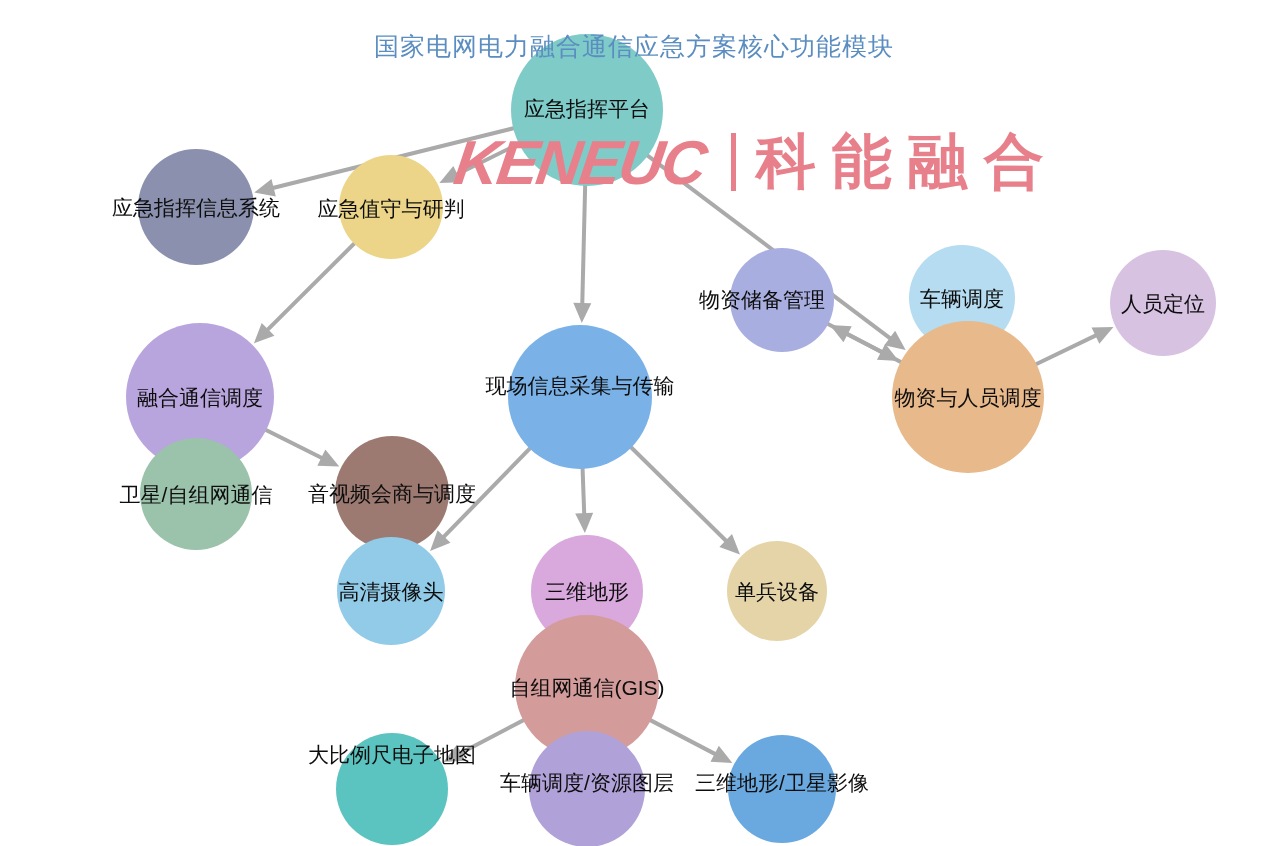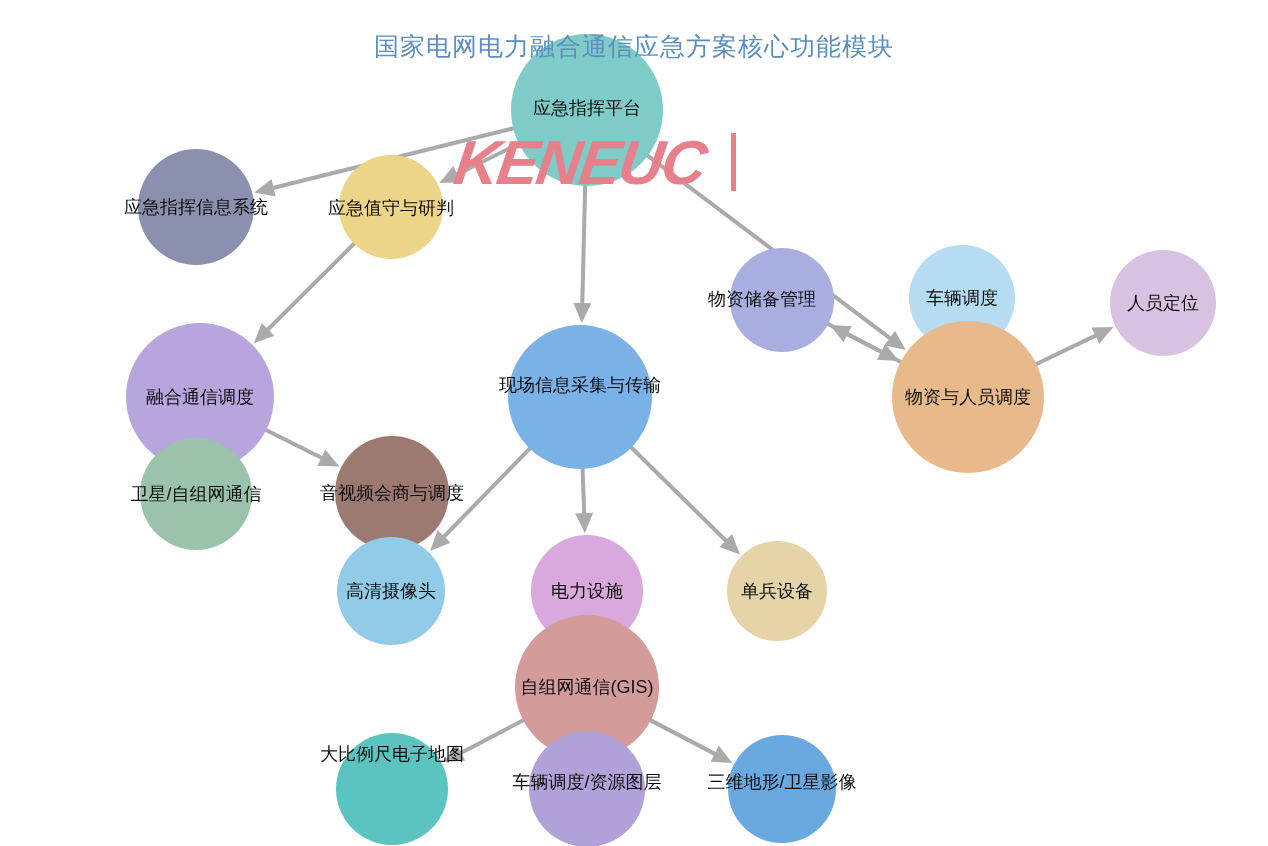--- a/index.html
+++ b/index.html
@@ -41,21 +41,21 @@
     overflow: visible;
   }
   #edge-layer { z-index: 10; }
   #node-layer { z-index: 20; }
   
   .node-label {
     position: absolute;
     transform: translate(-50%, -50%);
     white-space: nowrap;
     color: #0d0d0d;
-    font-size: 18px;
+    font-size: 21px;
     line-height: 1;
     z-index: 30;
     pointer-events: none;
     font-weight: 400;
     text-align: right;
   }
   
   #watermark {
     position: absolute;
     left: 455px;
@@ -150,30 +150,31 @@
 
   <div id="label-layer">
       <div class="node-label" style="left: 587px; top: 108px;">应急指挥平台</div>
       <div class="node-label" style="left: 196px; top: 207px;">应急指挥信息系统</div>
       <div class="node-label" style="left: 391px; top: 208px;">应急值守与研判</div>
       <div class="node-label" style="left: 200px; top: 397px;">融合通信调度</div>
       <div class="node-label" style="left: 580px; top: 385px;">现场信息采集与传输</div>
       <div class="node-label" style="left: 196px; top: 494px;">卫星/自组网通信</div>
       <div class="node-label" style="left: 392px; top: 493px;">音视频会商与调度</div>
       <div class="node-label" style="left: 391px; top: 591px;">高清摄像头</div>
-      <div class="node-label" style="left: 587px; top: 591px;">电力设施</div>
+      <div class="node-label" style="left: 587px; top: 591px;">三维地形</div>
       <div class="node-label" style="left: 777px; top: 591px;">单兵设备</div>
       <div class="node-label" style="left: 587px; top: 687px;">自组网通信(GIS)</div>
       <div class="node-label" style="left: 392px; top: 754px;">大比例尺电子地图</div>
       <div class="node-label" style="left: 587px; top: 782px;">车辆调度/资源图层</div>
       <div class="node-label" style="left: 782px; top: 782px;">三维地形/卫星影像</div>
       <div class="node-label" style="left: 762px; top: 299px;">物资储备管理</div>
       <div class="node-label" style="left: 962px; top: 298px;">车辆调度</div>
       <div class="node-label" style="left: 968px; top: 397px;">物资与人员调度</div>
       <div class="node-label" style="left: 1163px; top: 303px;">人员定位</div>
     </div>
 
   <div id="watermark">
     <span class="wm-en">KENEUC</span>
     <span class="wm-bar"></span>
+    <span class="wm-cn">科能融合</span>
   </div>
 
 </div>
 
 </body></html>

